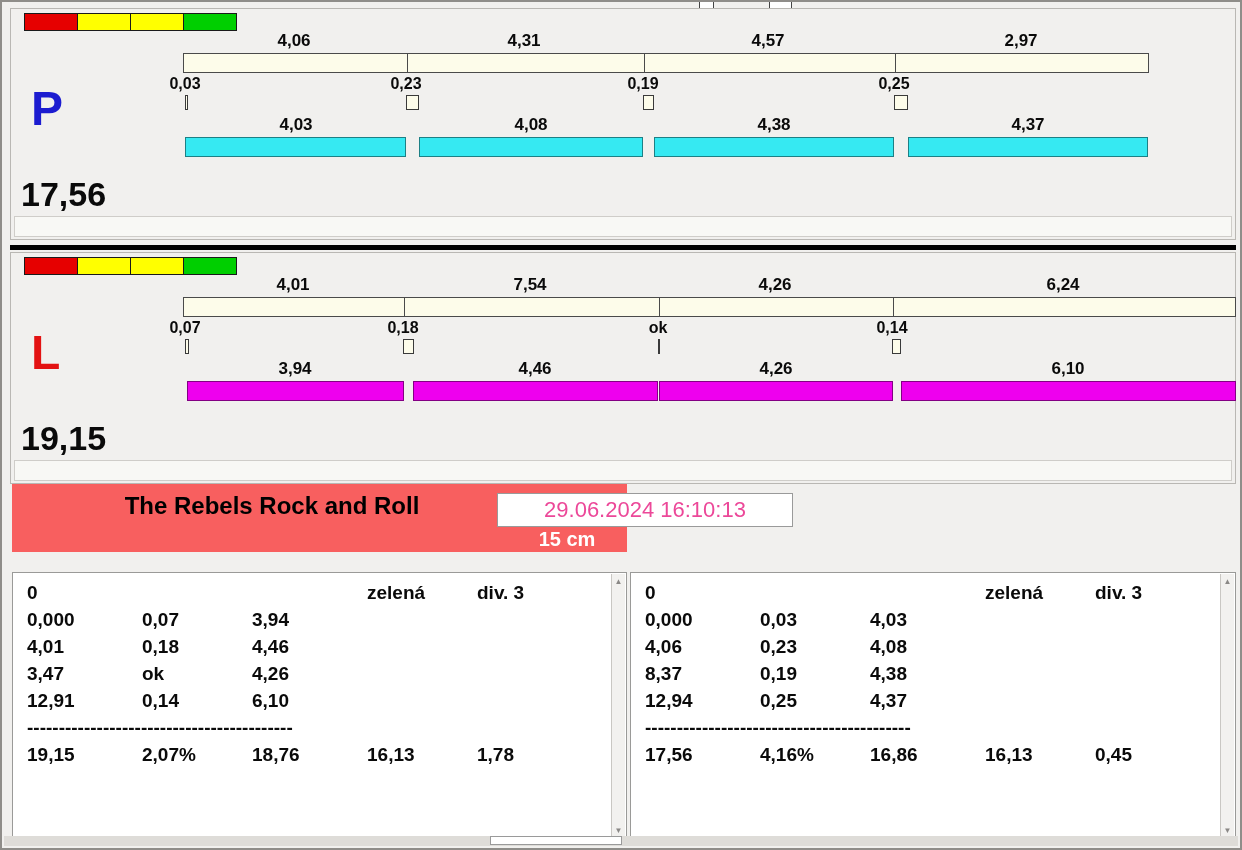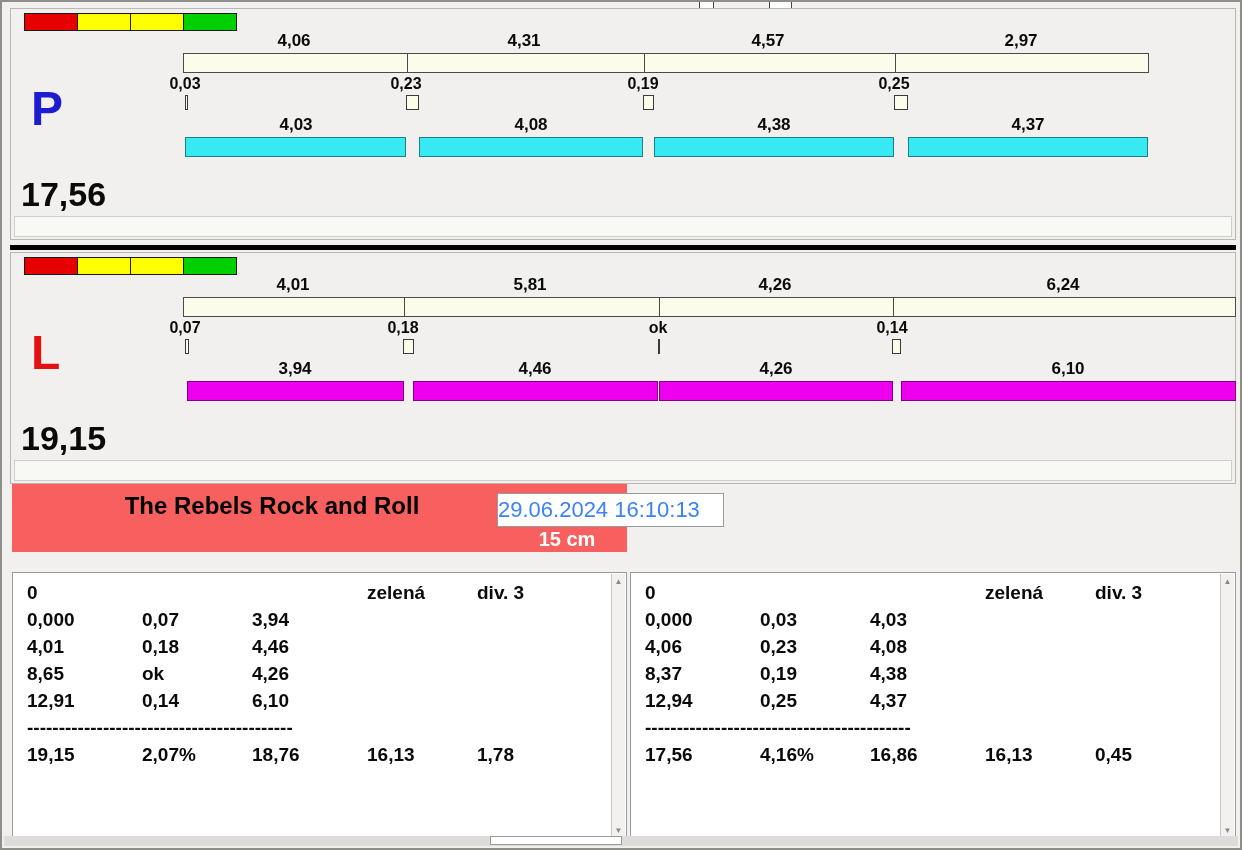--- a/index.html
+++ b/index.html
@@ -50,22 +50,22 @@
   .hdr.blueH{left:628px;width:606px;background:#5a5af0;}
   .team-name{position:absolute;top:8px;font-size:24px;font-weight:bold;color:#000;text-align:center;white-space:nowrap;}
   .redH .team-name{left:20px;width:480px;}
   .blueH .team-name{left:80px;width:520px;}
   .team-members{position:absolute;top:48px;font-size:16px;font-weight:bold;color:#fff;text-align:center;white-space:nowrap;}
   .redH .team-members{left:20px;width:480px;}
   .blueH .team-members{left:120px;width:480px;}
   .jump-h{position:absolute;top:44px;font-size:20px;font-weight:bold;color:#fff;text-align:center;white-space:nowrap;}
   .redH .jump-h{left:495px;width:120px;}
   .blueH .jump-h{left:15px;width:120px;}
-  .timestamp{position:absolute;left:495px;top:491px;width:227px;height:34px;background:#fff;border:1px solid #9a9a9a;
-             font-size:22px;color:#3b82f6;line-height:32px;z-index:5;white-space:nowrap;}
+  .timestamp{position:absolute;left:495px;top:491px;width:296px;height:34px;background:#fff;border:1px solid #9a9a9a;
+             font-size:22px;color:#ec4899;text-align:center;line-height:32px;z-index:5;white-space:nowrap;}
 
   .panel{position:absolute;top:570px;height:268px;background:#fff;border:1px solid #9a9a98;}
   .panel.leftP{left:10px;width:615px;}
   .panel.rightP{left:628px;width:606px;}
   .pdata{position:absolute;left:14px;right:22px;top:6px;bottom:6px;font-size:19px;font-weight:bold;color:#0a0a0a;}
   .drow{display:grid;grid-template-columns:115px 110px 115px 110px 1fr;height:27px;line-height:27px;white-space:nowrap;}
   .dashes{grid-column:1/5;overflow:hidden;}
   .sb{position:absolute;top:1px;bottom:1px;right:1px;width:14px;background:#f2f1ef;border-left:1px solid #c9c7c3;}
   .sb .up,.sb .dn{position:absolute;left:0;width:100%;text-align:center;font-size:8px;color:#8a8886;cursor:pointer;}
   .sb .up{top:3px;}
@@ -136,21 +136,21 @@
       <span class="seg red"></span>
       <span class="seg yellow"></span>
       <span class="seg yellow"></span>
       <span class="seg green"></span>
     </div>
 
     <div class="lane-letter">L</div>
 
     <div class="chart">
       <div class="lbl split-lbl" style="left:50px">4,01</div>
-      <div class="lbl split-lbl" style="left:287px">5,81</div>
+      <div class="lbl split-lbl" style="left:287px">7,54</div>
       <div class="lbl split-lbl" style="left:532px">4,26</div>
       <div class="lbl split-lbl" style="left:820px">6,24</div>
 
       <div class="cream" style="left:0;width:1053px">
         <i class="tick" style="left:220px"></i>
         <i class="tick" style="left:475px"></i>
         <i class="tick" style="left:709px"></i>
       </div>
 
       <div class="lbl cross-lbl" style="left:-28px">0,07</div>
@@ -203,21 +203,21 @@
           <span></span>
       </div>
       <div class="drow">
         <span>4,01</span>
         <span>0,18</span>
         <span>4,46</span>
         <span></span>
           <span></span>
       </div>
       <div class="drow">
-        <span>8,65</span>
+        <span>3,47</span>
         <span>ok</span>
         <span>4,26</span>
         <span></span>
           <span></span>
       </div>
       <div class="drow">
         <span>12,91</span>
         <span>0,14</span>
         <span>6,10</span>
         <span></span>

